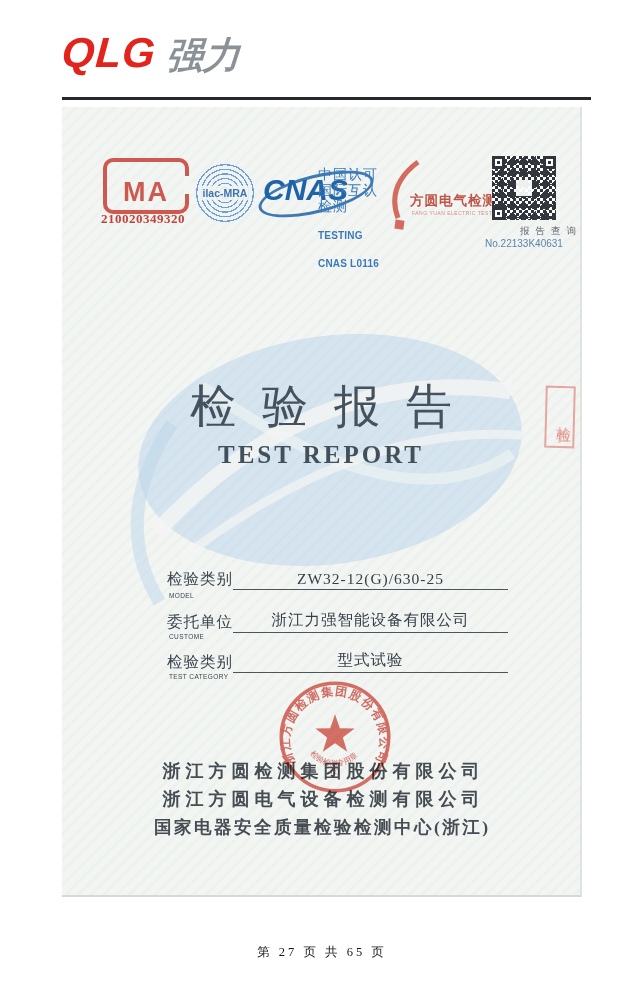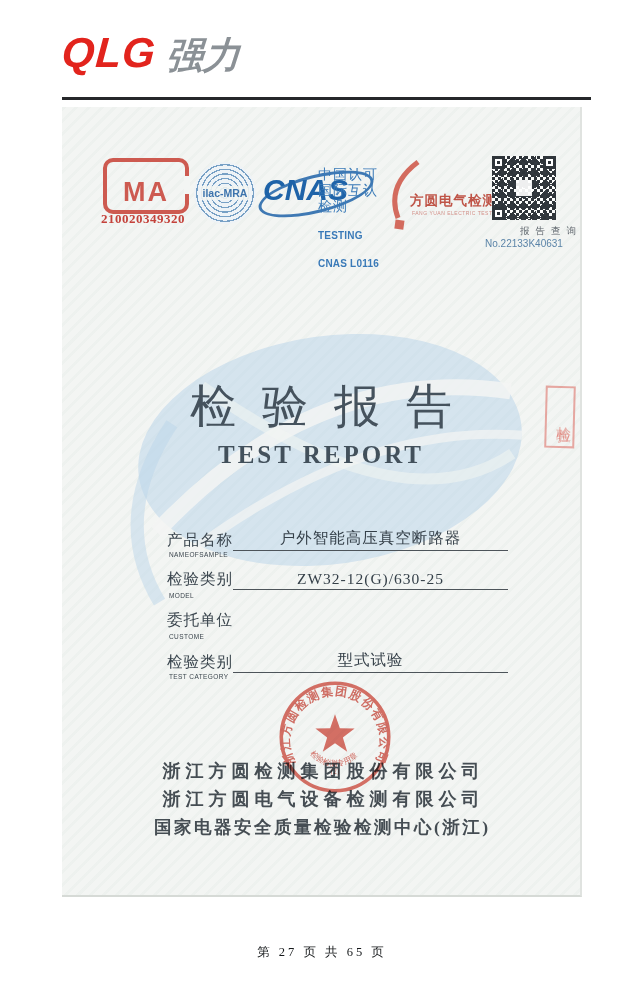--- a/index.html
+++ b/index.html
@@ -141,32 +141,28 @@
       <div class="logo"></div>
     </div>
     <div class="qr-caption">报告查询</div>
     <div class="qr-number">No.22133K40631</div>
 
     <div class="title-cn">检验报告</div>
     <div class="title-en">TEST REPORT</div>
 
     <div class="side-stamp">检验</div>
 
-    <div class="frow" style="top:421px">
-      <span class="flab">产品名称</span>
-      <span class="fline">户外智能高压真空断路器</span>
-      <span class="fsub">NAMEOFSAMPLE</span>
-    </div>
     <div class="frow" style="top:462px">
       <span class="flab">检验类别</span>
       <span class="fline">ZW32-12(G)/630-25</span>
       <span class="fsub">MODEL</span>
     </div>
     <div class="frow" style="top:503px">
       <span class="flab">委托单位</span>
+      <span class="fline">浙江力强智能设备有限公司</span>
       <span class="fsub">CUSTOME</span>
     </div>
     <div class="frow" style="top:543px">
       <span class="flab">检验类别</span>
       <span class="fline">型式试验</span>
       <span class="fsub">TEST CATEGORY</span>
     </div>
 
     <div class="company" style="top:652px">浙江方圆检测集团股份有限公司</div>
     <div class="company" style="top:680px">浙江方圆电气设备检测有限公司</div>

